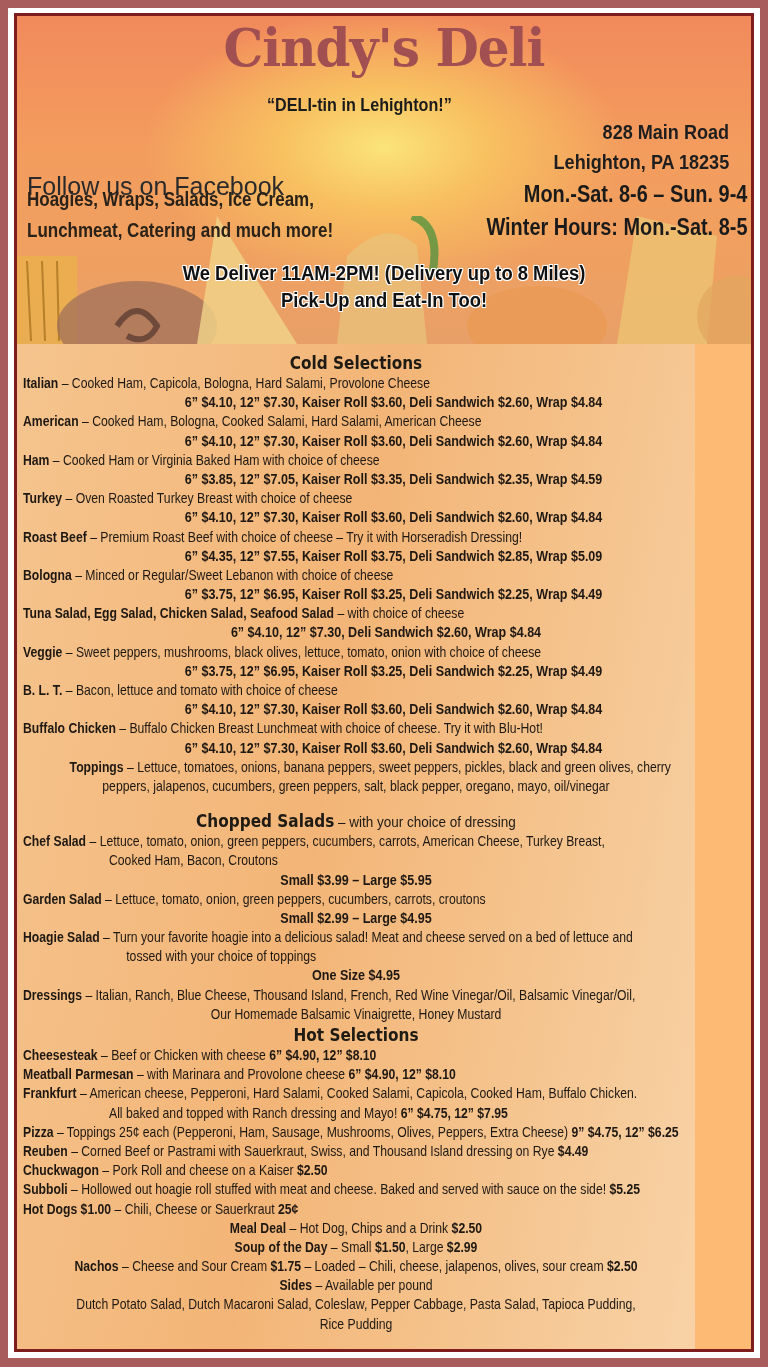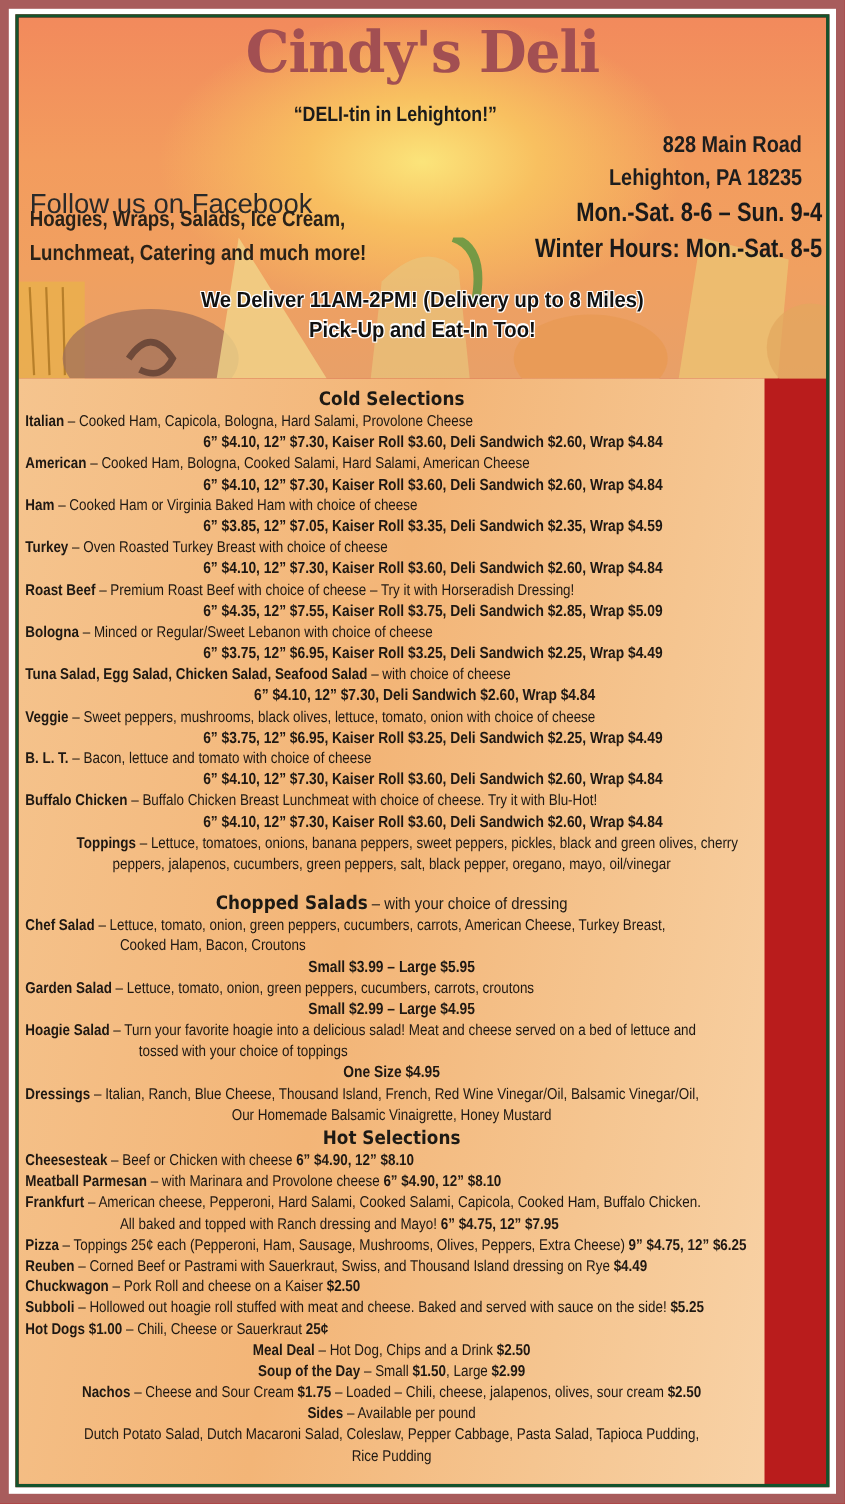--- a/index.html
+++ b/index.html
@@ -9,23 +9,23 @@
       font-family: "Liberation Sans", "DejaVu Sans", sans-serif;
       position: relative;
       overflow: hidden;
     }
     .outer-white {
       position: absolute; left: 8px; top: 8px; width: 752px; height: 1350px;
       background: #ffffff;
     }
     .frame {
       position: absolute; left: 14px; top: 13px; width: 740px; height: 1339px;
-      border: 3px solid #14532d;
+      border: 3px solid #7f1d1d;
       overflow: hidden;
-      background: #b91c1c;
+      background: #fdba74;
     }
     
     .header {
       position: absolute; left: 0; top: 0; width: 734px; height: 328px;
       background:
         radial-gradient(ellipse 300px 170px at 50% 40%, #fbe47a 0%, #f8c060 35%, rgba(244,140,80,0) 80%),
         linear-gradient(180deg, #f28a5c 0%, #f39c5e 40%, #f0a060 70%, #e8a068 100%);
     }
     .food-bg { position: absolute; left: 0; top: 200px; width: 734px; height: 128px; }
     .logo {

